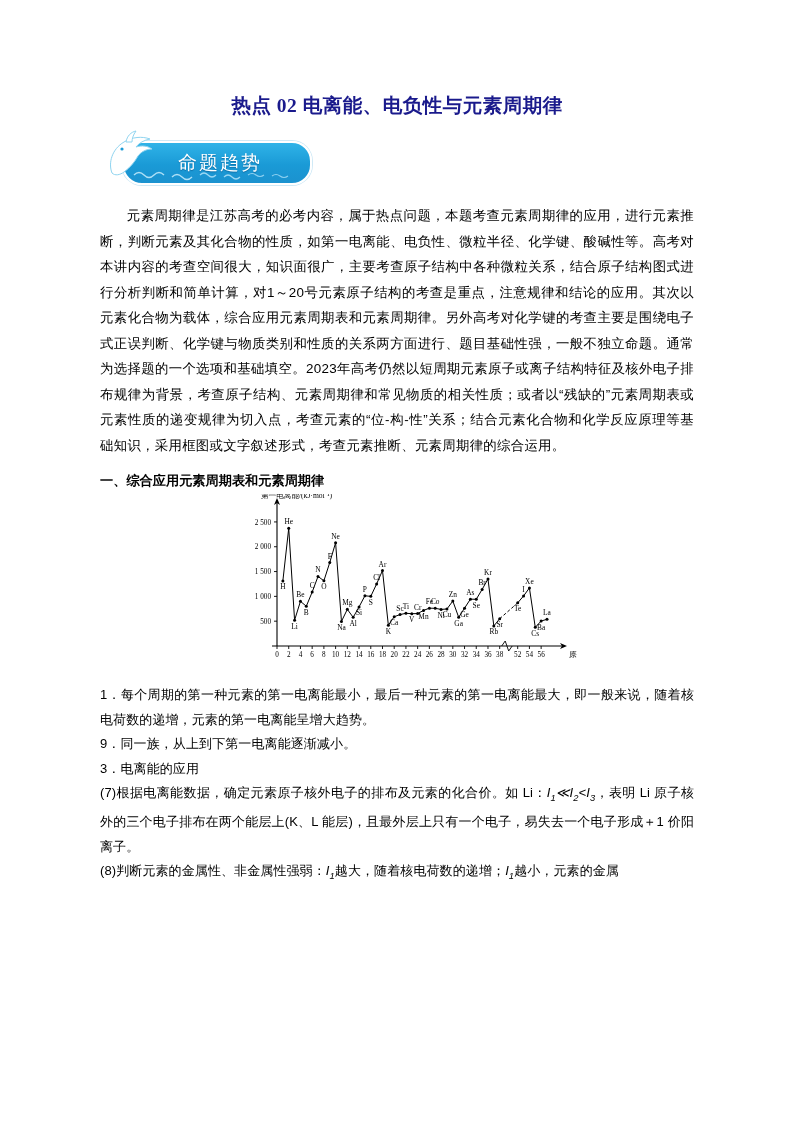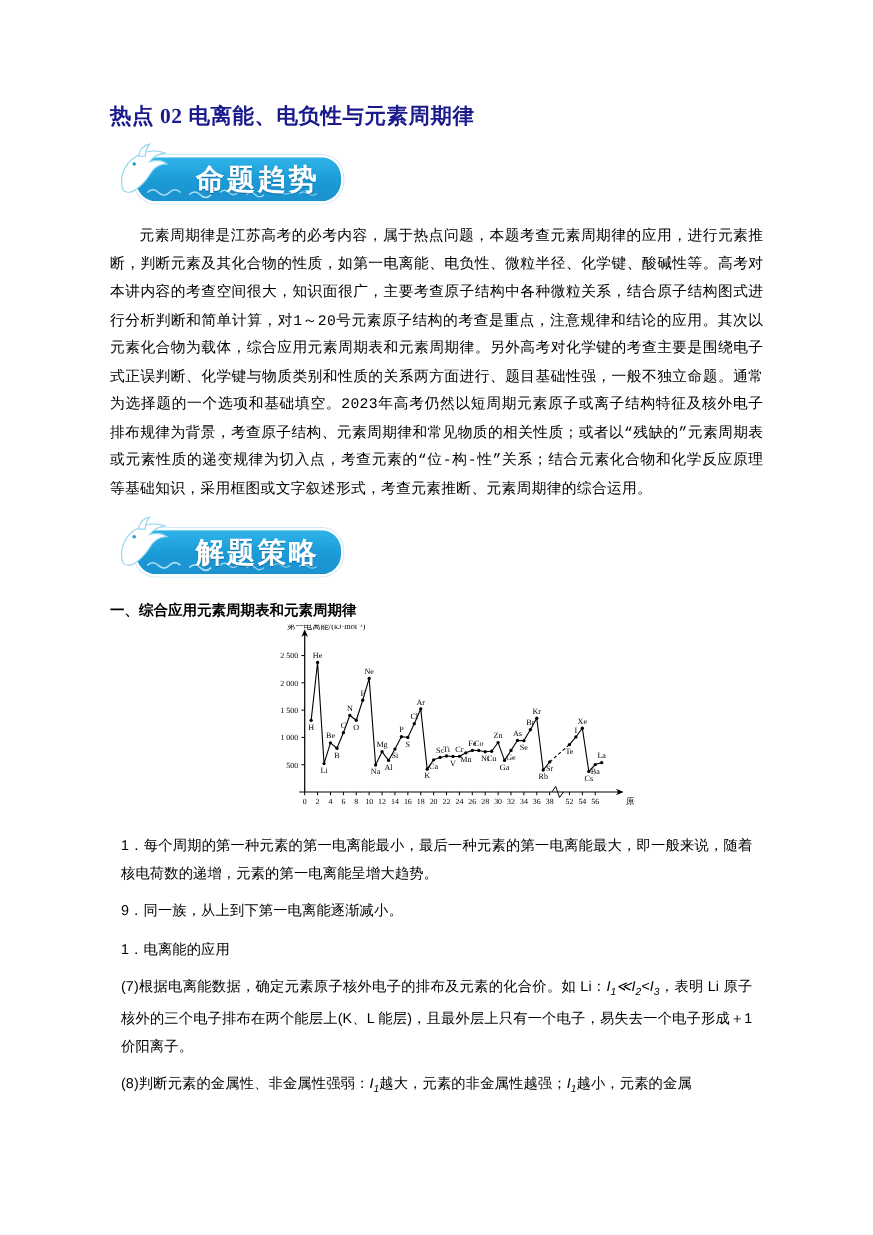--- a/index.html
+++ b/index.html
@@ -8,21 +8,21 @@
     font-family:"Liberation Serif", serif;
     color:#000;
     -webkit-font-smoothing:none;
   }
   .page{position:relative;width:794px;height:1123px;box-sizing:border-box;
         padding:0 100px;}
 
   
   .doc-title{
     margin:0;padding:92px 0 0 0;
-    text-align:left;
+    text-align:center;
     font-family:"Liberation Serif", serif;
     font-weight:bold;
     font-size:19.5px;
     color:#1a1a8c;
     letter-spacing:.5px;
   }
 
   
   .banner-wrap{position:relative;height:52px;margin-top:22px;}
   .banner{
@@ -33,31 +33,31 @@
     border:2px solid #ffffff;
     border-radius:20px;
     box-shadow:0 0 0 1px #cfe9f6;
     display:flex;align-items:center;
     overflow:hidden;
   }
   .banner-text{
     margin-left:54px;
     color:#ffffff;
     font-family:"Liberation Serif", serif;
-    font-size:26px;font-weight:bold;
+    font-size:19px;font-weight:normal;
     letter-spacing:2px;
     text-shadow:0 1px 1px rgba(0,60,110,.45);
     position:relative;z-index:3;
   }
   .banner-waves{position:absolute;left:8px;right:6px;bottom:2px;height:13px;z-index:1;opacity:.9;}
   .dolphin{position:absolute;left:2px;top:-12px;width:62px;height:54px;z-index:4;}
 
   
   .para{
-    font-family:Liberation Mono, monospace;
+    font-family:Liberation Sans, sans-serif;
     font-size:13.4px;
     line-height:25.5px;
     text-align:justify;
     text-indent:2em;
     margin:10px 0 0 0;
     letter-spacing:.3px;
   }
 
   
   .subhead{
@@ -77,21 +77,21 @@
   .dataline{fill:none;stroke:#000;stroke-width:1;}
   .dataline-dash{fill:none;stroke:#000;stroke-width:1;stroke-dasharray:3 2.2;}
   .dot{fill:#000;}
 
   
   .note{
     font-family:"Liberation Sans", sans-serif;
     font-size:13px;
     line-height:24.5px;
     text-align:justify;
-    margin:10px;
+    margin:0;
     letter-spacing:.1px;
   }
   .note.first{margin-top:4px;}
   i.var{font-family:Liberation Sans, sans-serif;font-style:italic;}
   sub{font-size:72%;}
 </style>
 </head>
 <body>
 
 <div class="page">
@@ -114,40 +114,20 @@
       <path d="M10 44 C6 34 10 20 22 13 C30 8 40 7 48 10 C42 11 37 14 34 18
                C40 16 46 17 50 20 C44 20 39 23 36 27 C33 32 29 38 22 43
                C18 46 13 47 10 44 Z" fill="#ffffff" stroke="#8fd4f0" stroke-width="1"></path>
       <path d="M24 13 C25 7 29 3 34 2 C31 6 30 10 30 13 Z" fill="#ffffff" stroke="#8fd4f0" stroke-width="1"></path>
       <circle cx="20" cy="20" r="1.6" fill="#1a9ad6"></circle>
     </svg>
   </div>
 
   <p class="para">元素周期律是江苏高考的必考内容，属于热点问题，本题考查元素周期律的应用，进行元素推断，判断元素及其化合物的性质，如第一电离能、电负性、微粒半径、化学键、酸碱性等。高考对本讲内容的考查空间很大，知识面很广，主要考查原子结构中各种微粒关系，结合原子结构图式进行分析判断和简单计算，对1～20号元素原子结构的考查是重点，注意规律和结论的应用。其次以元素化合物为载体，综合应用元素周期表和元素周期律。另外高考对化学键的考查主要是围绕电子式正误判断、化学键与物质类别和性质的关系两方面进行、题目基础性强，一般不独立命题。通常为选择题的一个选项和基础填空。2023年高考仍然以短周期元素原子或离子结构特征及核外电子排布规律为背景，考查原子结构、元素周期律和常见物质的相关性质；或者以“残缺的”元素周期表或元素性质的递变规律为切入点，考查元素的“位-构-性”关系；结合元素化合物和化学反应原理等基础知识，采用框图或文字叙述形式，考查元素推断、元素周期律的综合运用。</p>
 
-  <div class="banner-wrap">
-    <div class="banner">
-      <svg class="banner-waves" viewBox="0 0 170 13" preserveAspectRatio="none">
-        <path d="M2 7 Q7 2 12 7 T22 7 T32 7" stroke="#bfe8fa" stroke-width="1.4" fill="none"></path>
-        <path d="M40 9 Q45 4 50 9 T60 9" stroke="#bfe8fa" stroke-width="1.4" fill="none"></path>
-        <path d="M68 7 Q72 3 76 7 T84 7" stroke="#a9dff7" stroke-width="1.2" fill="none"></path>
-        <path d="M92 9 Q96 5 100 9 T108 9" stroke="#a9dff7" stroke-width="1.2" fill="none"></path>
-        <path d="M116 7 Q120 4 124 7 T132 7" stroke="#9ad7f4" stroke-width="1.1" fill="none"></path>
-        <path d="M140 8 Q144 5 148 8 T156 8" stroke="#9ad7f4" stroke-width="1.1" fill="none"></path>
-      </svg>
-      <span class="banner-text">解题策略</span>
-    </div>
-    <svg class="dolphin" viewBox="0 0 62 54">
-      <path d="M10 44 C6 34 10 20 22 13 C30 8 40 7 48 10 C42 11 37 14 34 18
-               C40 16 46 17 50 20 C44 20 39 23 36 27 C33 32 29 38 22 43
-               C18 46 13 47 10 44 Z" fill="#ffffff" stroke="#8fd4f0" stroke-width="1"></path>
-      <path d="M24 13 C25 7 29 3 34 2 C31 6 30 10 30 13 Z" fill="#ffffff" stroke="#8fd4f0" stroke-width="1"></path>
-      <circle cx="20" cy="20" r="1.6" fill="#1a9ad6"></circle>
-    </svg>
-  </div>
 
   <div class="subhead">一、综合应用元素周期表和元素周期律</div>
 
   <div class="chart-box">
     <svg class="chart" id="ie-chart" width="360" height="185" viewBox="0 0 360 185">
         <path d="M60 8 L60 152" class="ax-line"></path>
         <path d="M55 152 L346 152" class="ax-line"></path>
         <path d="M60 4 l-3 7 l3 -2 l3 2 z" fill="#000"></path>
         <path d="M350 152 l-7 -3 l2 3 l-2 3 z" fill="#000"></path>
         <line x1="57" y1="127.18518518518519" x2="60" y2="127.18518518518519" class="tickmark"></line>
@@ -298,23 +278,23 @@
         <text x="318.2790697674418" y="141.83925925925925" class="elab" text-anchor="middle">Cs</text>
         <circle cx="324.1395348837209" cy="127.0362962962963" r="1.5" class="dot"></circle>
         <text x="324.1395348837209" y="135.5362962962963" class="elab" text-anchor="middle">Ba</text>
         <circle cx="329.99999999999994" cy="125.29925925925926" r="1.5" class="dot"></circle>
         <text x="329.99999999999994" y="121.29925925925926" class="elab" text-anchor="middle">La</text>
       </svg>
   </div>
 
   <p class="note first">1．每个周期的第一种元素的第一电离能最小，最后一种元素的第一电离能最大，即一般来说，随着核电荷数的递增，元素的第一电离能呈增大趋势。</p>
   <p class="note">9．同一族，从上到下第一电离能逐渐减小。</p>
-  <p class="note">1．电离能的应用</p>
+  <p class="note">3．电离能的应用</p>
 
   <p class="note">
     <span>(7)根据电离能数据，确定元素原子核外电子的排布及元素的化合价。如 Li：</span><i class="var">I<sub>1</sub>≪I<sub>2</sub>&lt;I<sub>3</sub></i><span>，表明 Li 原子核外的三个电子排布在两个能层上(K、L 能层)，且最外层上只有一个电子，易失去一个电子形成＋1 价阳离子。</span>
   </p>
 
   <p class="note">
-    <span>(8)判断元素的金属性、非金属性强弱：</span><i class="var">I<sub>1</sub></i><span>越大，元素的非金属性越强；</span><i class="var">I<sub>1</sub></i><span>越小，元素的金属</span>
+    <span>(8)判断元素的金属性、非金属性强弱：</span><i class="var">I<sub>1</sub></i><span>越大，随着核电荷数的递增；</span><i class="var">I<sub>1</sub></i><span>越小，元素的金属</span>
   </p>
 
 </div>
 
 </body></html>

